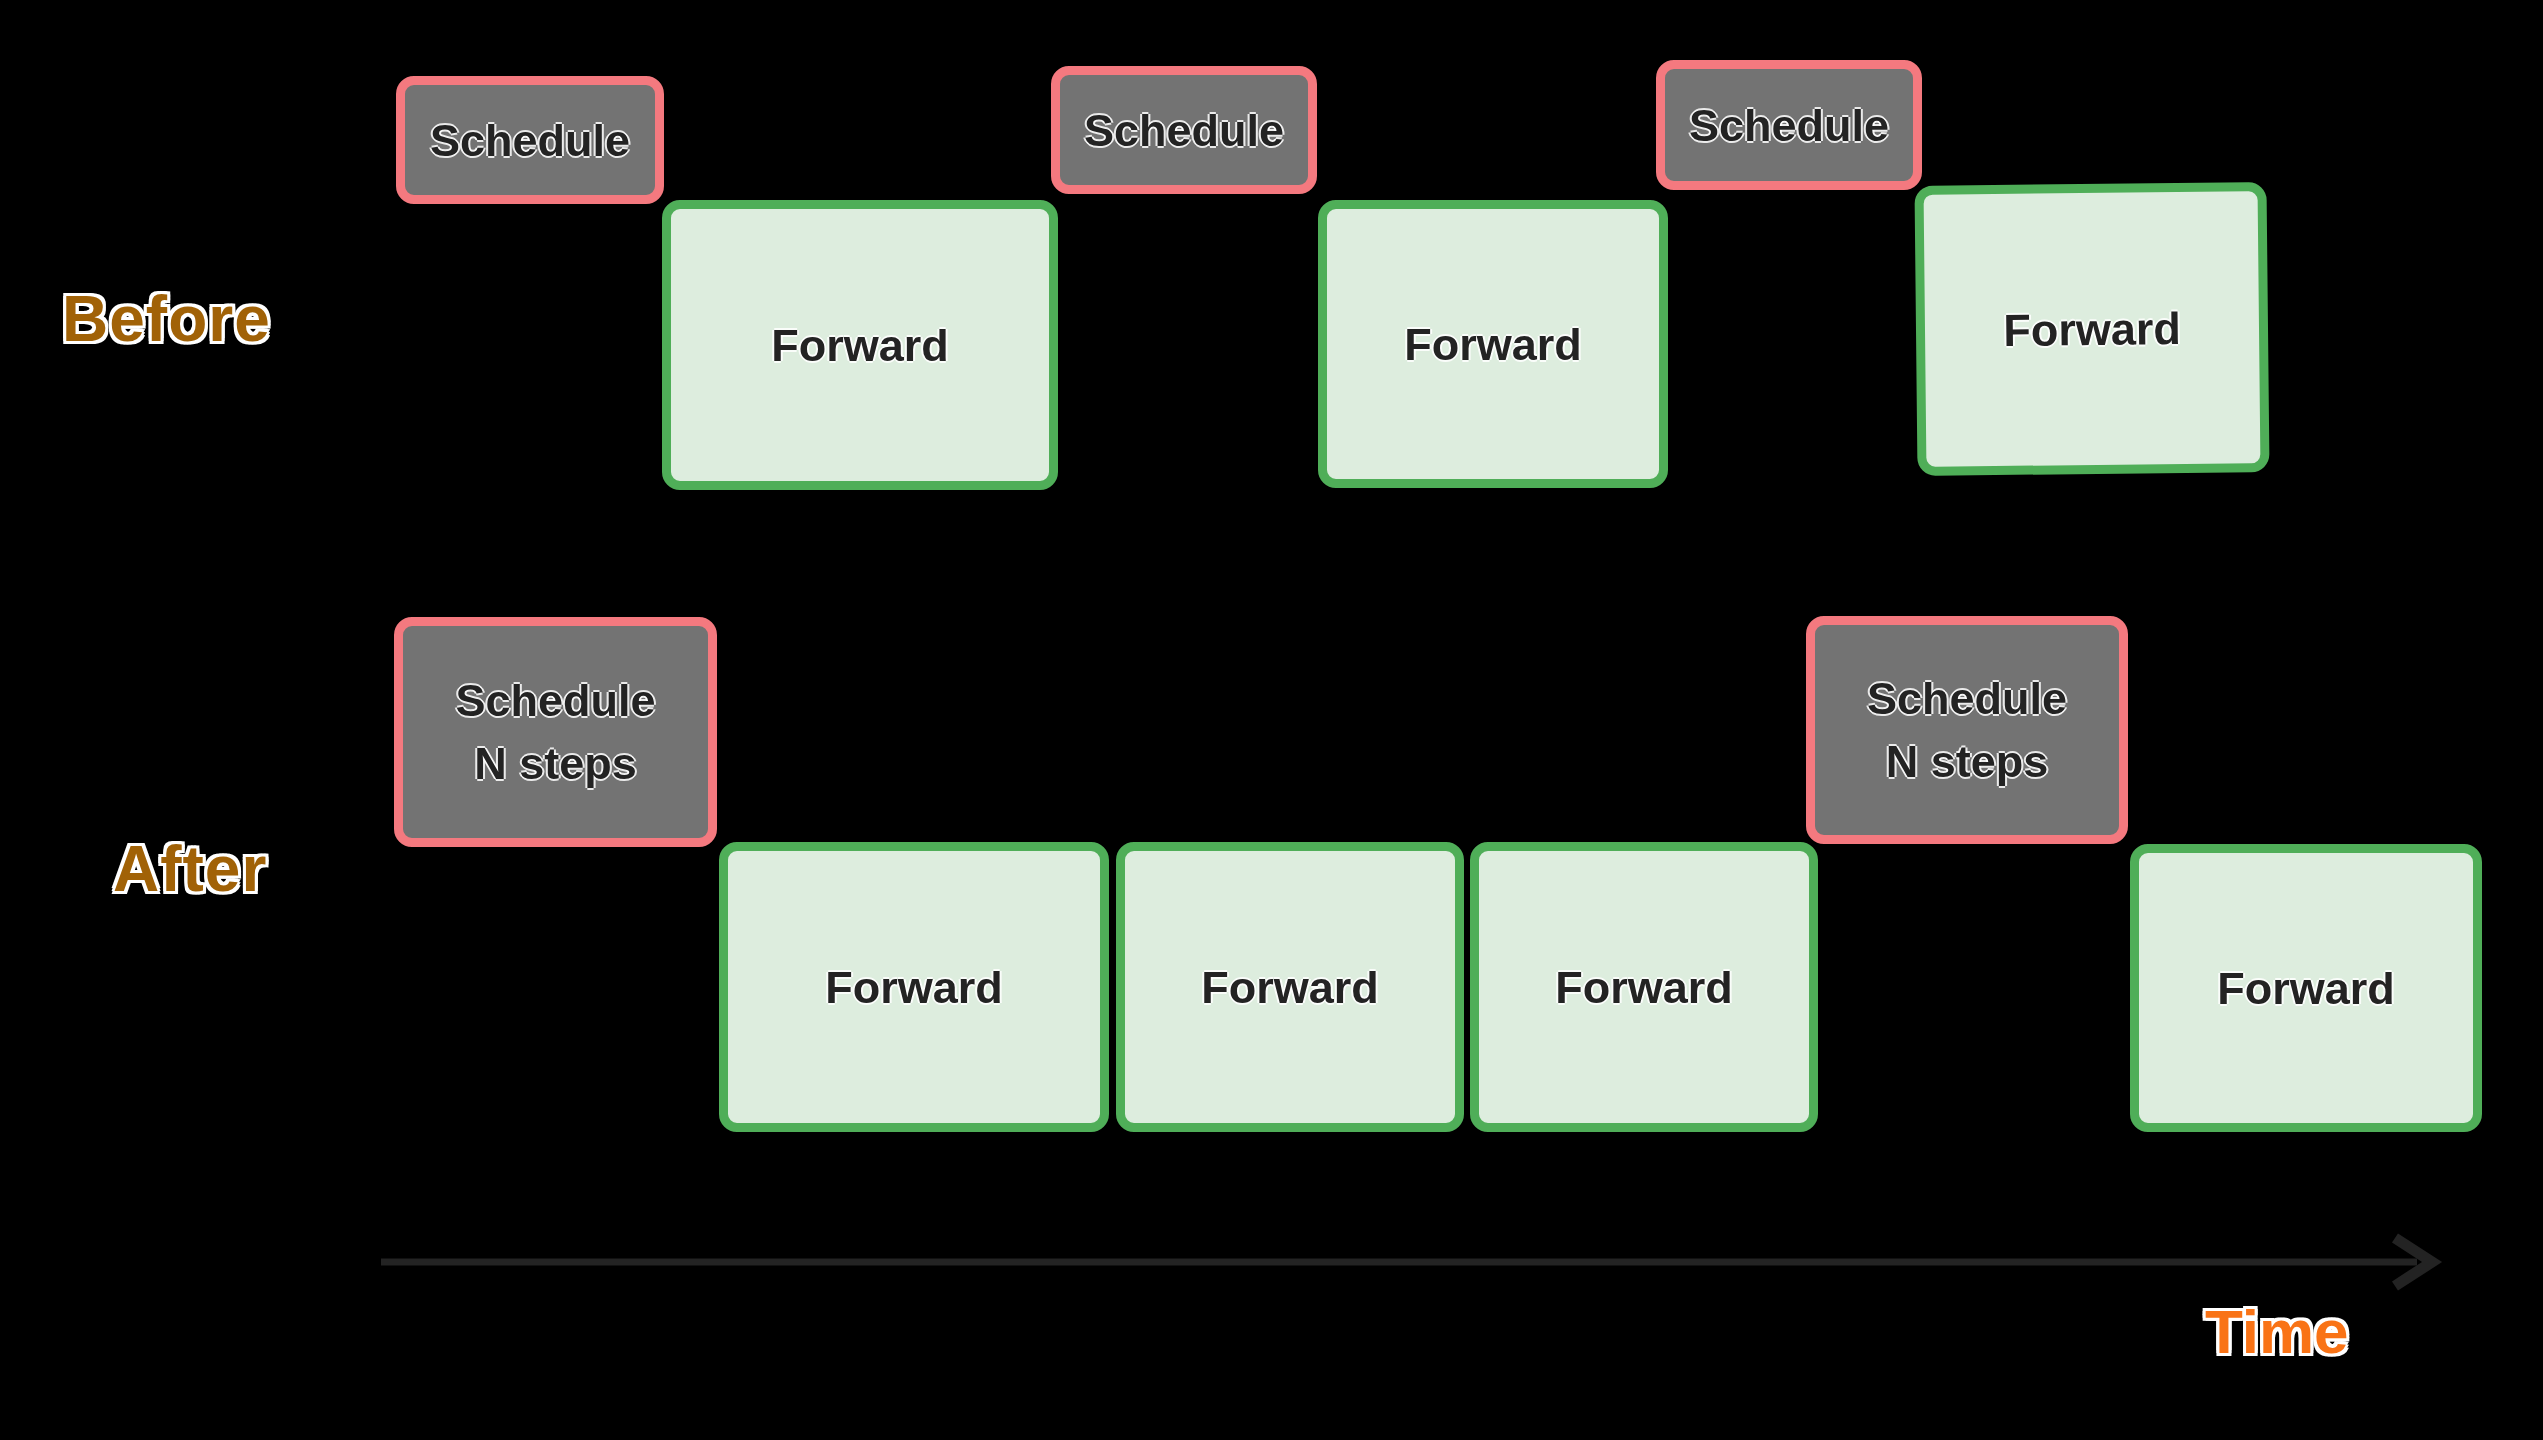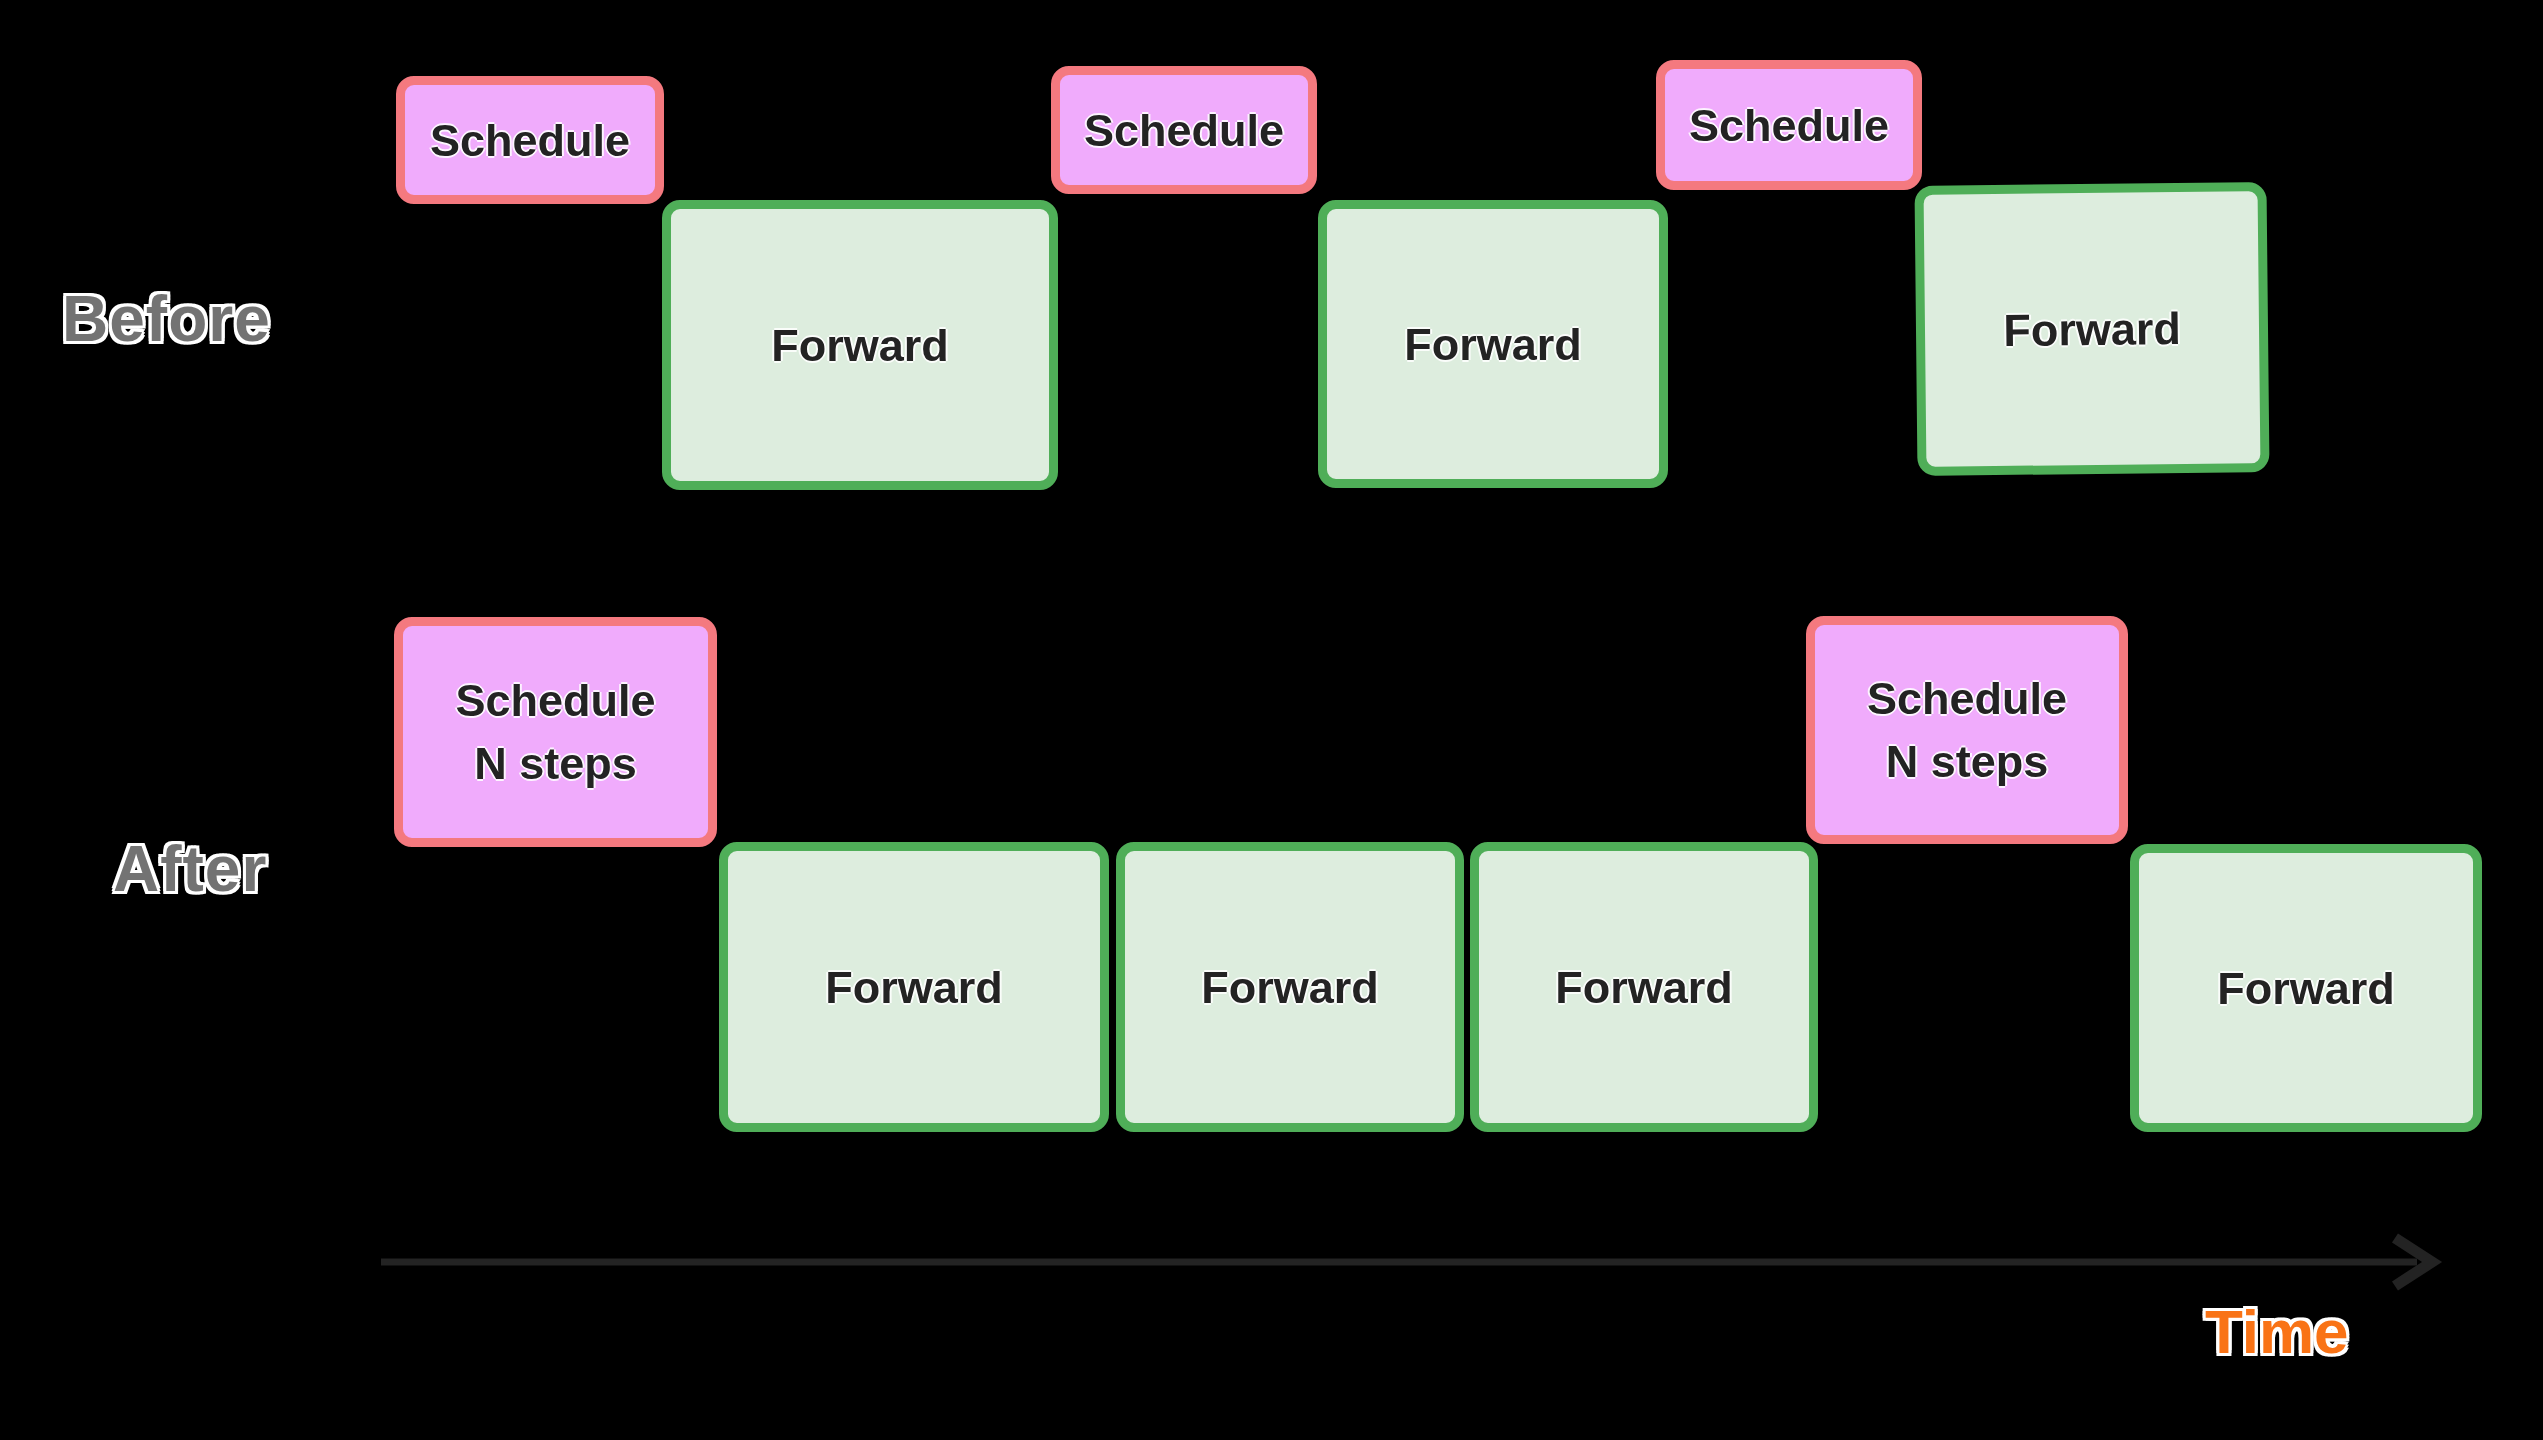--- a/index.html
+++ b/index.html
@@ -12,21 +12,21 @@
     width: 2543px;
     height: 1440px;
     background: #000000;
     overflow: hidden;
     font-family: "Liberation Sans", "DejaVu Sans", sans-serif;
   }
   .row-label {
     position: absolute;
     font-size: 64px;
     font-weight: 700;
-    color: #737373;
+    color: #a16207;
     letter-spacing: 1px;
     text-shadow:
       -3px -3px 0 #ffffff,  3px -3px 0 #ffffff,
       -3px  3px 0 #ffffff,  3px  3px 0 #ffffff,
       -3px  0   0 #ffffff,  3px  0   0 #ffffff,
        0   -3px 0 #ffffff,  0    3px 0 #ffffff;
     white-space: nowrap;
     text-align: right;
   }
   .box {
@@ -43,21 +43,21 @@
     font-size: 45px;
     font-weight: 700;
     color: #232323;
     line-height: 1.4;
     text-shadow:
       -2px 0 0 rgba(255,255,255,0.85), 2px 0 0 rgba(255,255,255,0.85),
       0 -2px 0 rgba(255,255,255,0.85), 0 2px 0 rgba(255,255,255,0.85);
     white-space: nowrap;
   }
   .schedule {
-    background: #f0abfc;
+    background: #737373;
     border: 9px solid #f4797f;
     z-index: 2;
   }
   .forward {
     background: #ddedde;
     border: 9px solid #4fae58;
     z-index: 1;
   }
   .axis-svg {
     position: absolute;

